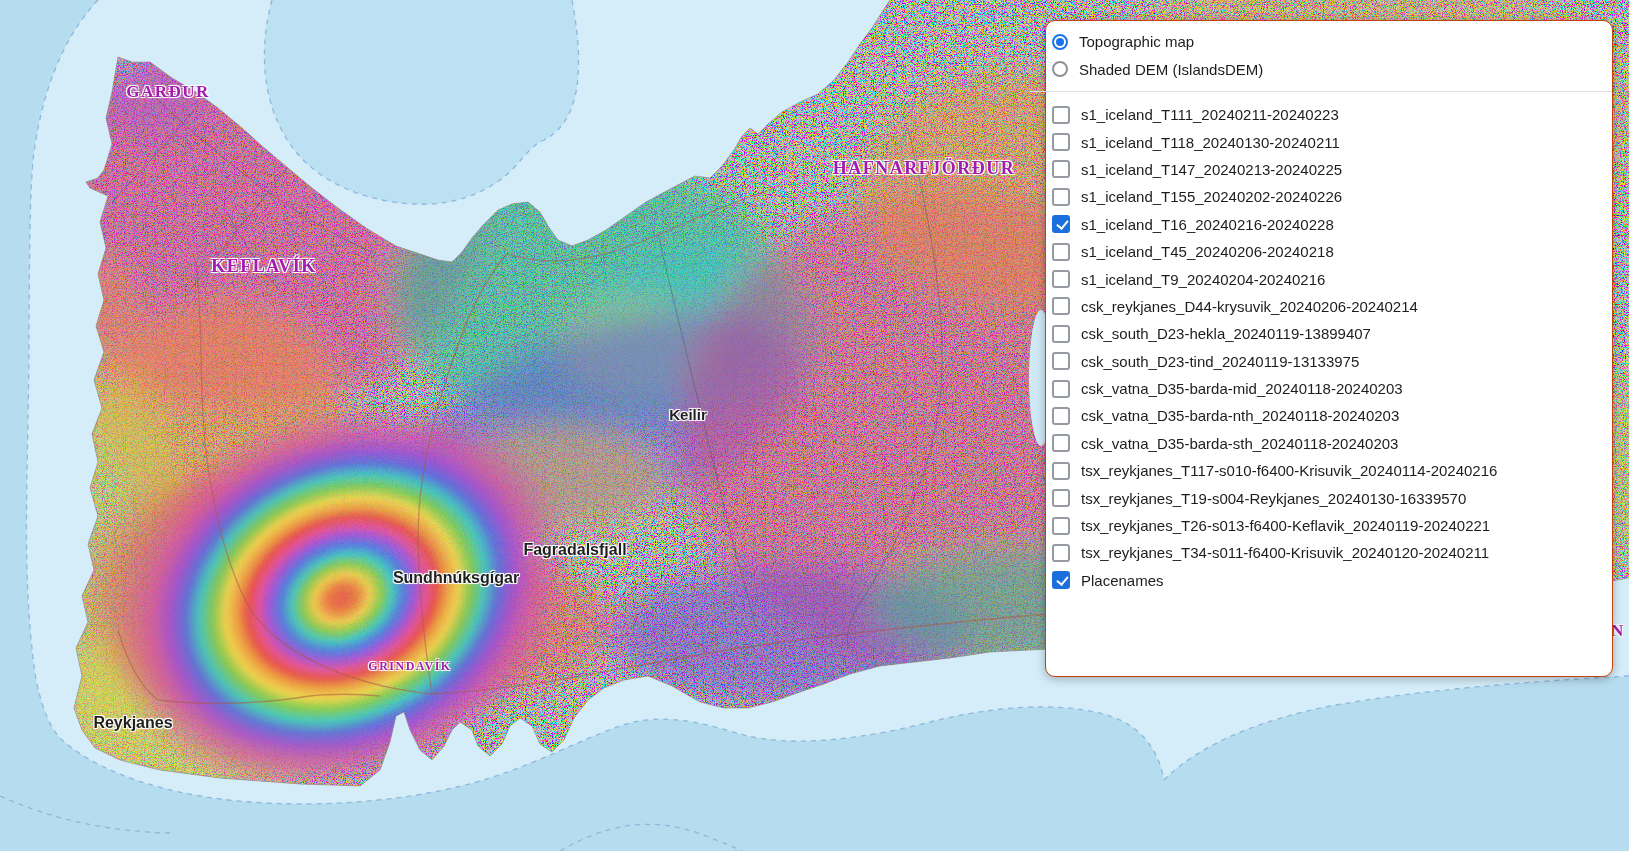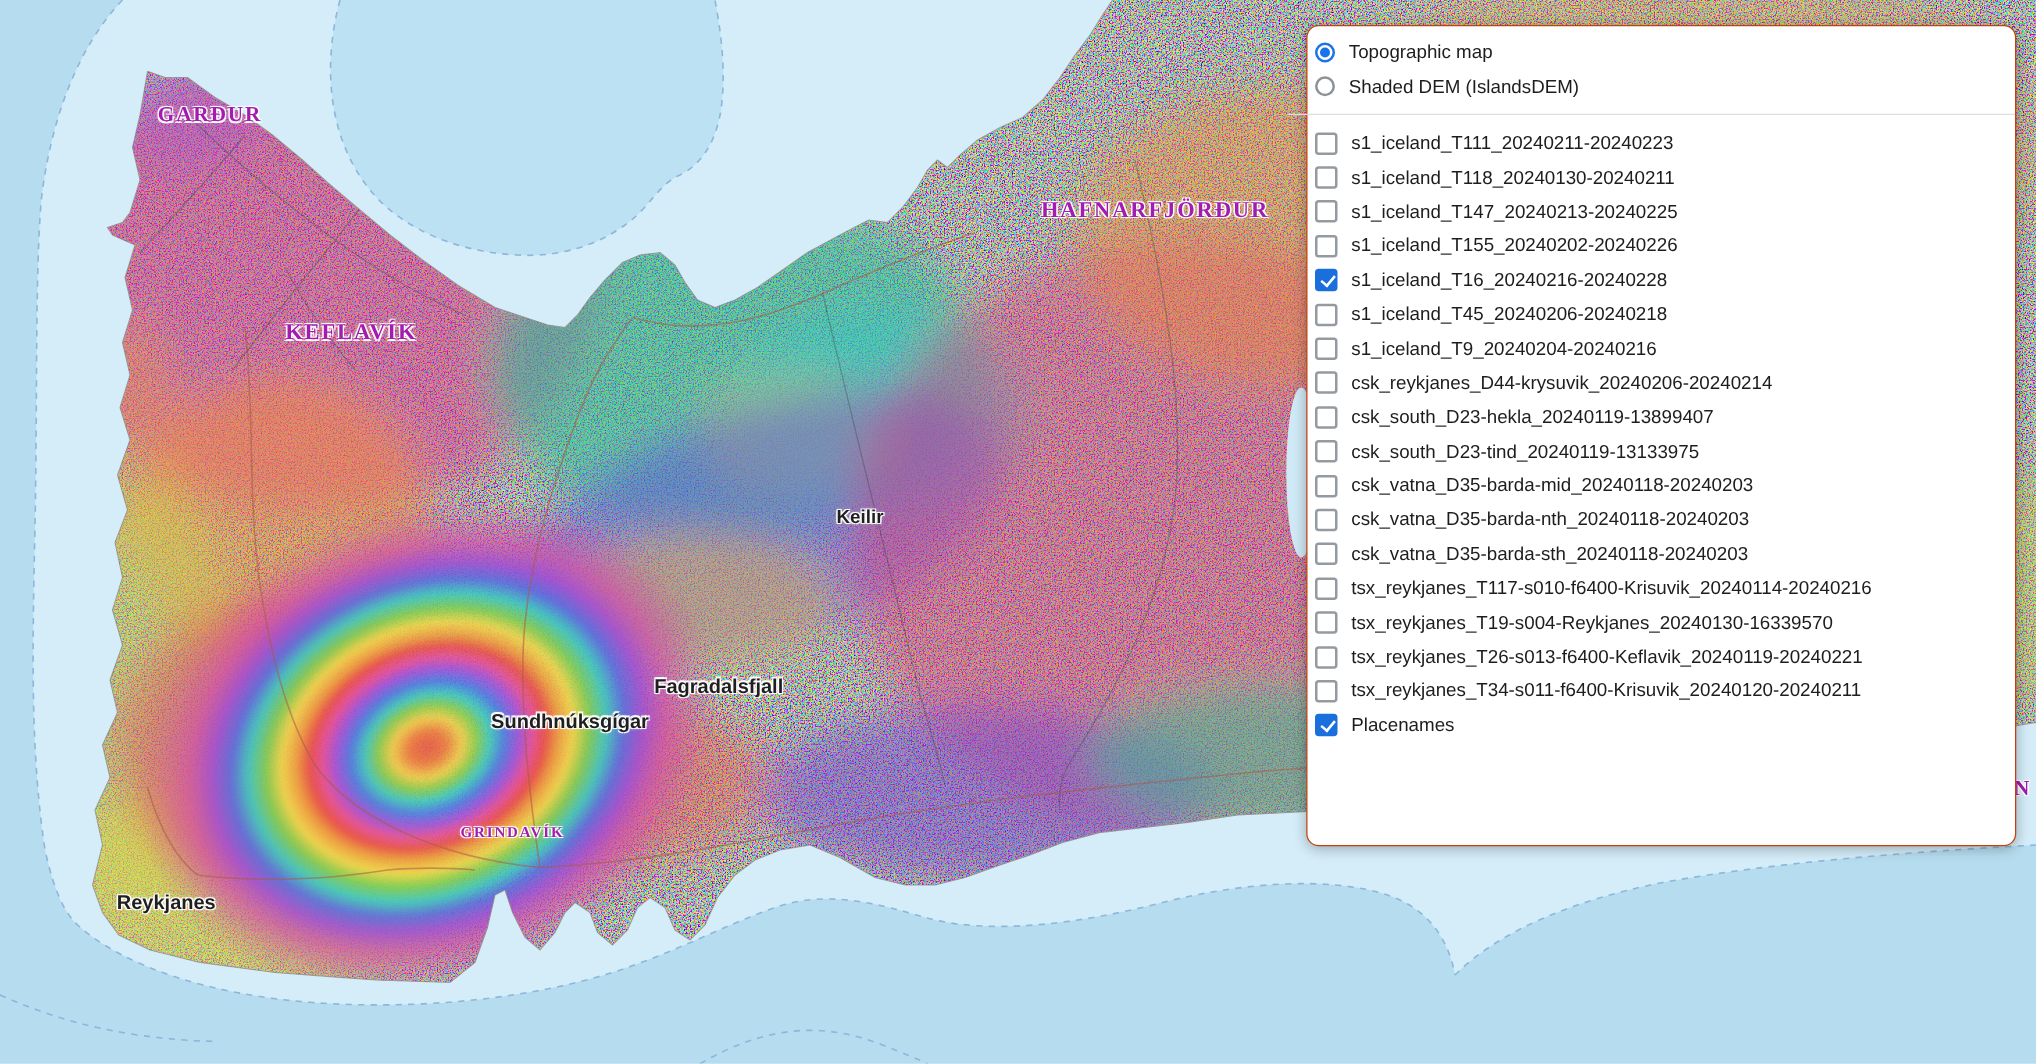--- a/index.html
+++ b/index.html
@@ -147,21 +147,21 @@
     </g>
 
     <path d="M118,57 L132,62 L150,62 L172,78 L196,92 L218,108 L242,128 L262,146 L288,168 L312,188 L338,208 L366,228 L396,246 L420,254 L438,260 L452,262 L462,252 L472,238 L484,224 L498,210 L512,204 L528,202 L540,212 L548,226 L558,240 L572,246 L588,240 L606,230 L626,216 L646,202 L672,188 L695,176 L710,178 L722,166 L734,150 L742,136 L750,128 L758,134 L768,124 L782,112 L800,102 L818,94 L834,80 L848,62 L860,44 L872,28 L882,12 L890,0 M1629,578 L1530,594 L1450,602 L1370,610 L1290,620 L1220,632 L1160,648 L1110,645 L1070,648 L1030,650 L990,652 L950,658 L915,662 L880,666 L850,674 L824,684 L800,692 L772,702 L748,708 L724,708 L700,702 L672,686 L648,676 L624,680 L604,688 L588,700 L574,718 L564,740 L552,752 L540,744 L532,726 L520,718 L510,726 L502,744 L490,756 L478,746 L472,730 L460,722 L452,730 L444,746 L432,760 L420,750 L410,730 L404,712 L396,716 L390,742 L380,770 L360,786 L300,784 L220,778 L160,770 L120,760 L95,748 L82,730 L74,708 L82,676 L76,648 L88,622 L82,596 L94,570 L88,544 L98,516 L90,488 L98,462 L92,434 L102,408 L94,380 L104,352 L96,326 L104,300 L98,274 L106,248 L100,222 L108,196 L90,188 L86,182 L98,178 L104,170 L112,144 L106,118 L112,92 L118,57" fill="none" stroke="#8f8f8f" stroke-width="0.9" opacity="0.7"></path>
 
     <ellipse cx="1041" cy="378" rx="12" ry="68" fill="#cfe9f6"></ellipse>
   </svg>
 
   <div id="labels">
     <div class="map-label city" style="left: 168px; top: 92px; font-size: 17px;">GARÐUR</div>
 
-    <div class="map-label city" style="left: 264px; top: 266px; font-size: 18px; padding-left: 34px;">KEFLAVÍK</div>
+    <div class="map-label city" style="left: 264px; top: 266px; font-size: 18px;">KEFLAVÍK</div>
 
     <div class="map-label city" style="left: 924px; top: 130px; font-size: 18px; margin-top: 38px;">HAFNARFJÖRÐUR</div>
 
     <div class="map-label city" style="left: 410px; top: 666px; font-size: 12px;">GRINDAVÍK</div>
 
     <div class="map-label city" style="left: 1618px; top: 631px; font-size: 17px;">N</div>
 
     <div class="map-label place" style="left: 688px; top: 414px; font-size: 15px;">Keilir</div>
 
     <div class="map-label place" style="left: 575px; top: 550px; font-size: 16px;">Fagradalsfjall</div>

